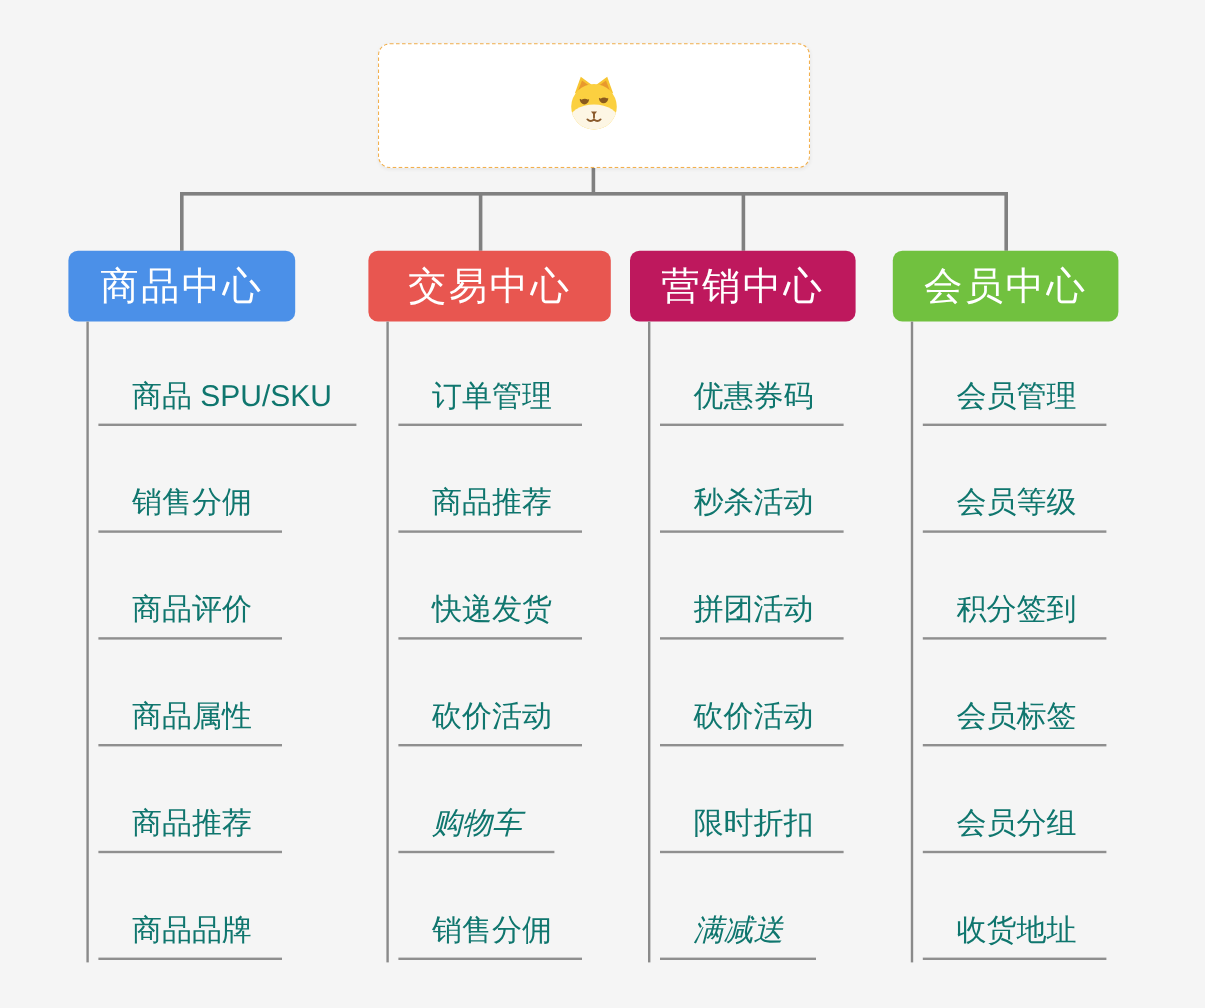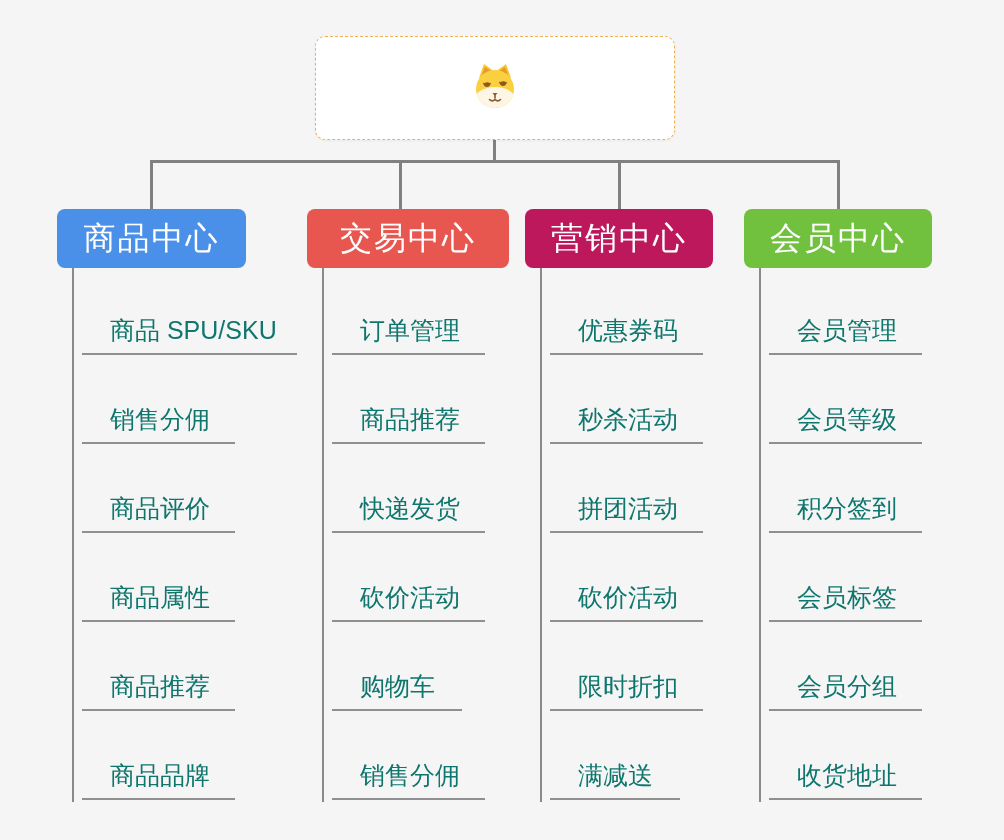--- a/index.html
+++ b/index.html
@@ -47,21 +47,21 @@
   }
   .leaf{
     position:absolute;left:25px;
     box-sizing:content-box;
     padding:0 0 6px 28px;
     border-bottom:2px solid #8f8f8f;
     font-size:25px;line-height:34px;color:#0f766e;
     white-space:nowrap;overflow:visible;
   }
   .w4{width:125px;}   
-  .w3{width:102px;}   
+  .w3{width:102px;font-style:italic;}   
   .wspu{width:187px;} 
   .r1{top:104px;} .r2{top:193px;} .r3{top:282px;}
   .r4{top:371px;} .r5{top:460px;} .r6{top:549px;}
 </style>
 </head>
 <body>
 
 <div id="canvas">
 
   <div class="cline" style="left:493px;top:140px;width:3px;height:22px;"></div>

